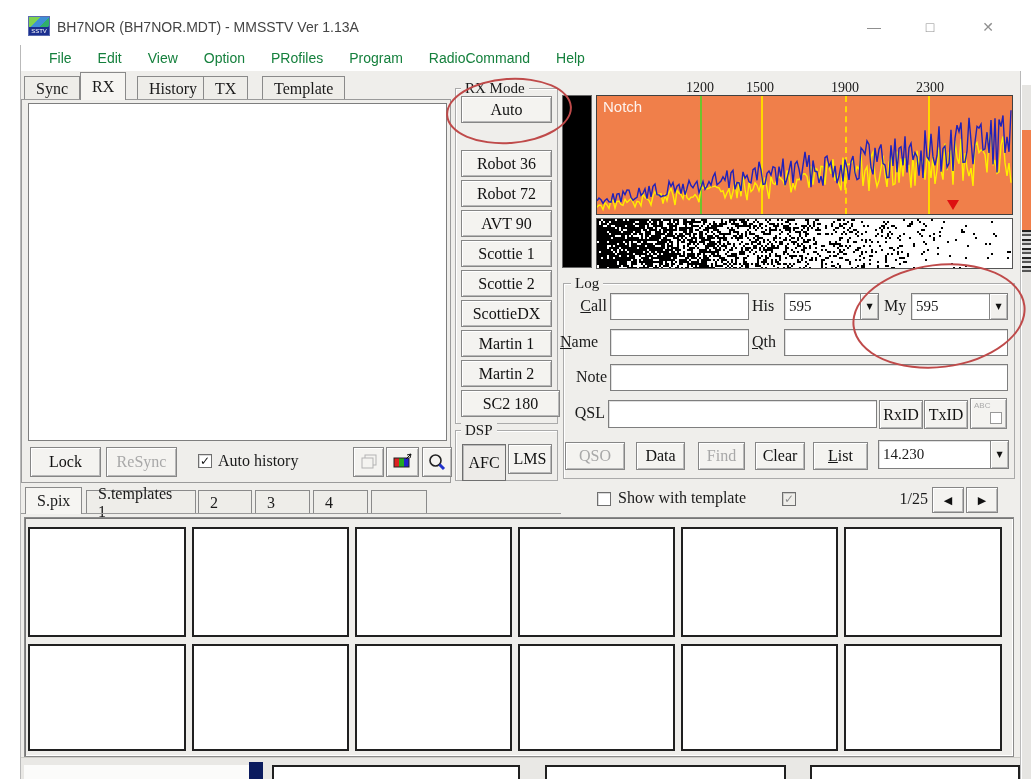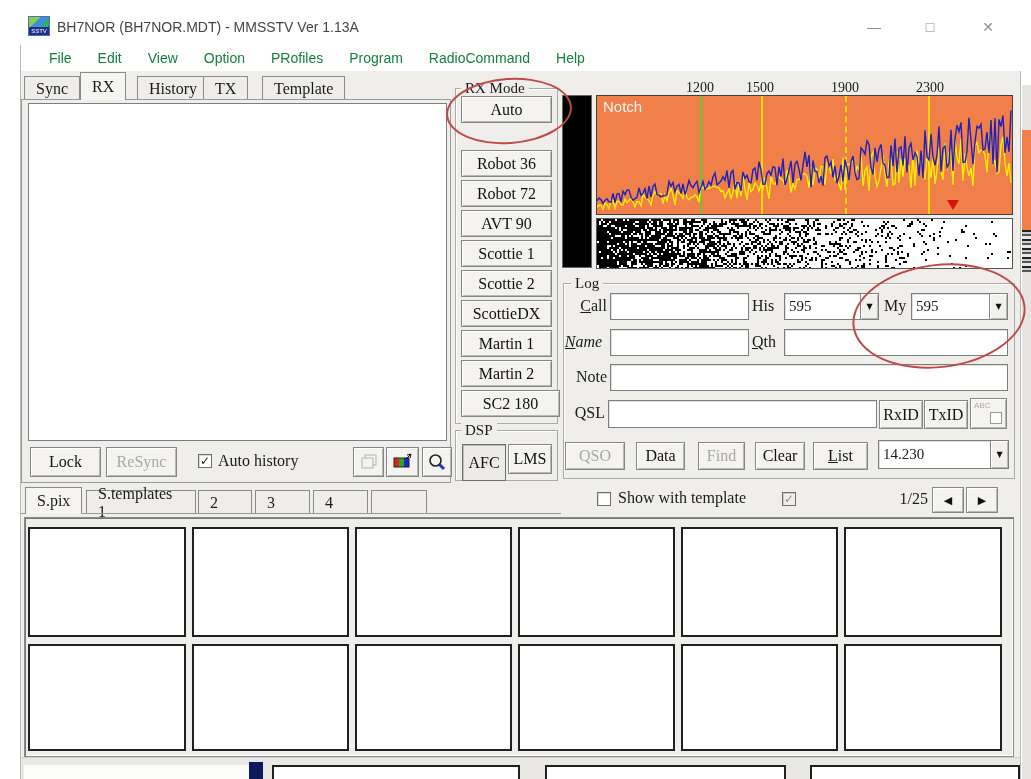--- a/index.html
+++ b/index.html
@@ -2016,21 +2016,21 @@
 <div class="abs combo" style="left:784px;top:293px;width:95px;height:27px;">
   <div class="val">595</div>
   <div class="arrow">▼</div>
 </div>
 <div class="abs lbl" style="left:884px;top:297px;">My</div>
 <div class="abs combo" style="left:911px;top:293px;width:97px;height:27px;">
   <div class="val">595</div>
   <div class="arrow">▼</div>
 </div>
 
-<div class="abs lbl" style="left:560px;top:333px;width:47px;text-align:center;font-style:italic;"><span class="mn">Name</span></div>
+<div class="abs lbl" style="left:560px;top:333px;width:47px;text-align:left;"><span class="mn">Name</span></div>
 <input class="abs inp" style="left: 610px; top: 329px; width: 139px; height: 27px;" value="">
 <div class="abs lbl" style="left:752px;top:333px;"><span class="mn">Qth</span></div>
 <input class="abs inp" style="left: 784px; top: 329px; width: 224px; height: 27px;" value="">
 
 <div class="abs lbl" style="left:560px;top:368px;width:47px;text-align:right;">Note</div>
 <input class="abs inp" style="left: 610px; top: 364px; width: 398px; height: 27px;" value="">
 
 <div class="abs lbl" style="left:560px;top:404px;width:45px;text-align:right;">QSL</div>
 <input class="abs inp" style="left: 608px; top: 400px; width: 269px; height: 28px;" value="">
 <div class="abs btn" style="left:879px;top:400px;width:44px;height:29px;">

